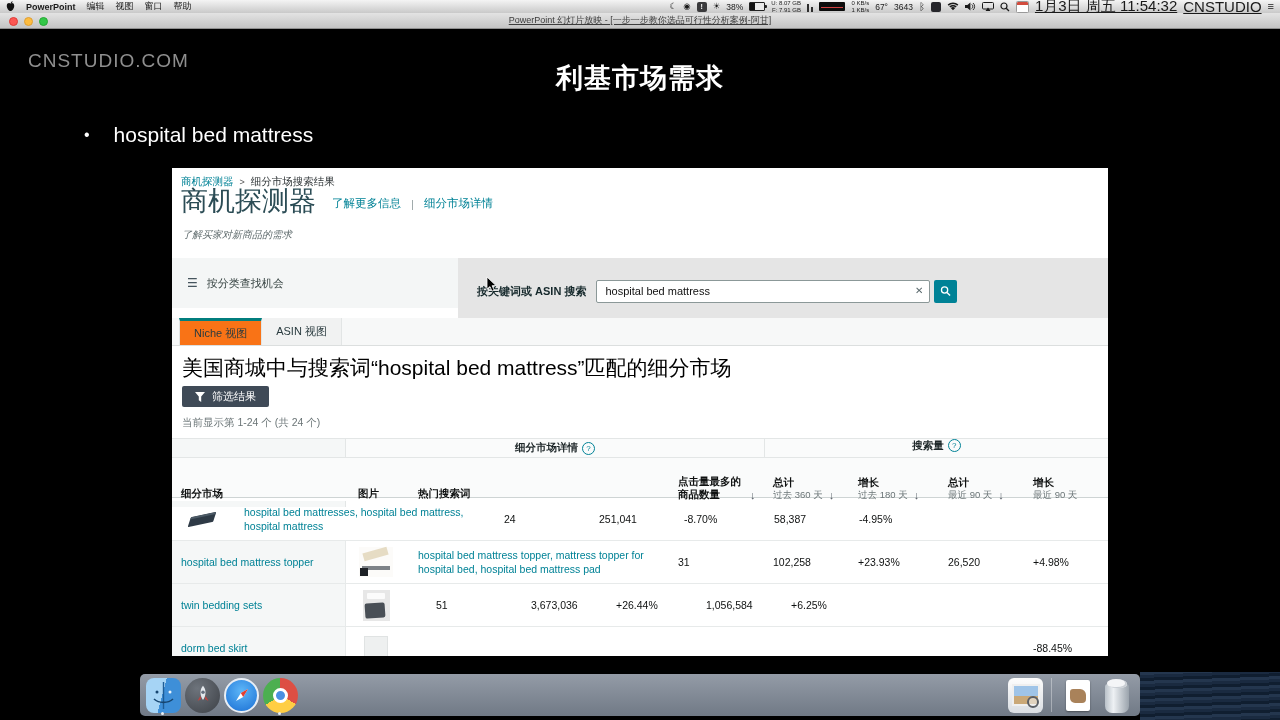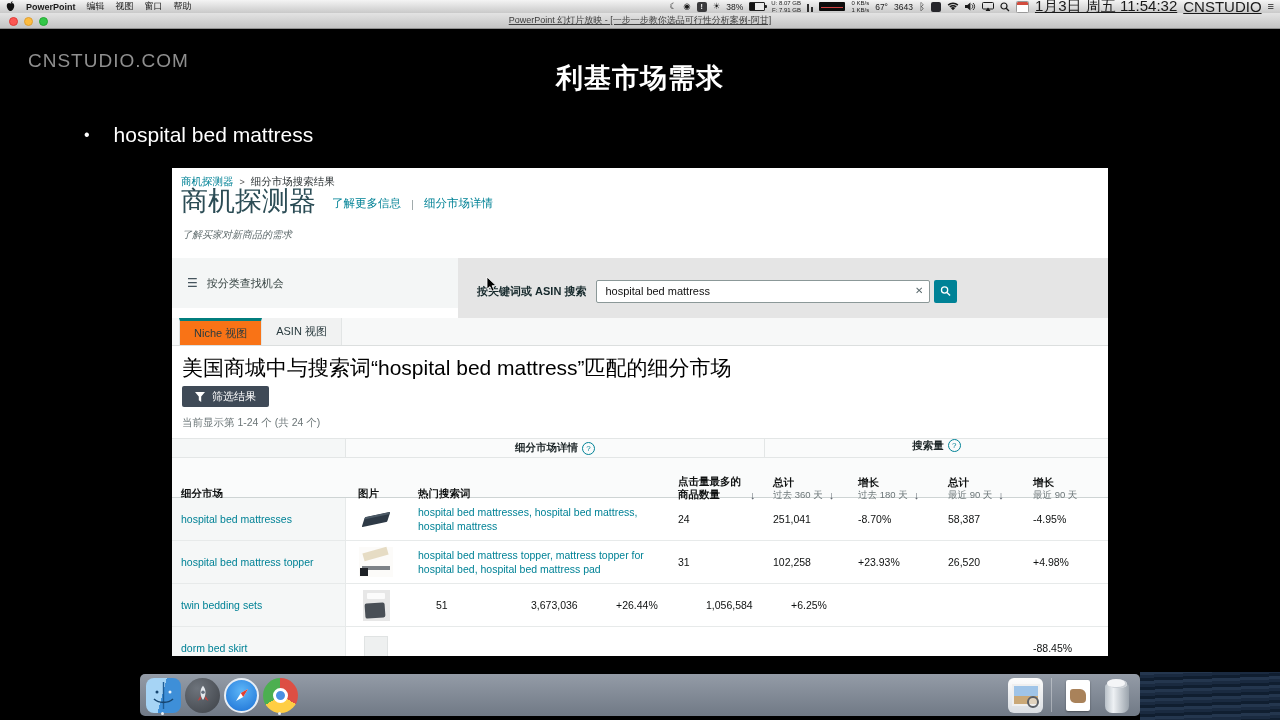--- a/index.html
+++ b/index.html
@@ -351,23 +351,20 @@
         </div>
         <div class="hcell cw8">
           <span class="hstack">
               <span>增长</span>
               <span class="sub">最近 90 天</span>
             </span>
         </div>
       </div>
 
       <div class="row">
-        <div class="cell cw1" style="padding-left:9px;border-right:1px solid #e7eaea;height:100%;display:flex;align-items:center;">
-          <span class="niche-link">hospital bed mattresses</span>
-        </div>
         <div class="cell cw2" style="padding-left:0">
             <div class="imgbox">
               <div class="thumb-mattress"></div>
             </div>
           </div>
         <div class="cell cw3"><span class="kw">hospital bed mattresses, hospital bed mattress, hospital mattress</span></div>
         <div class="cell cw4 num">24</div>
         <div class="cell cw5 num">251,041</div>
         <div class="cell cw6 num">-8.70%</div>
         <div class="cell cw7 num">58,387</div>

